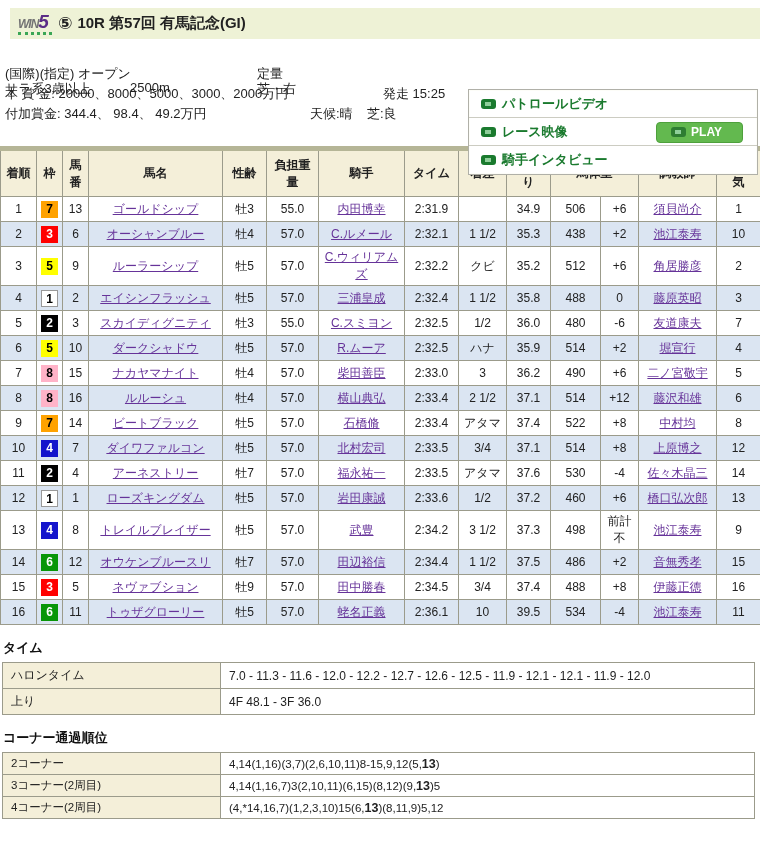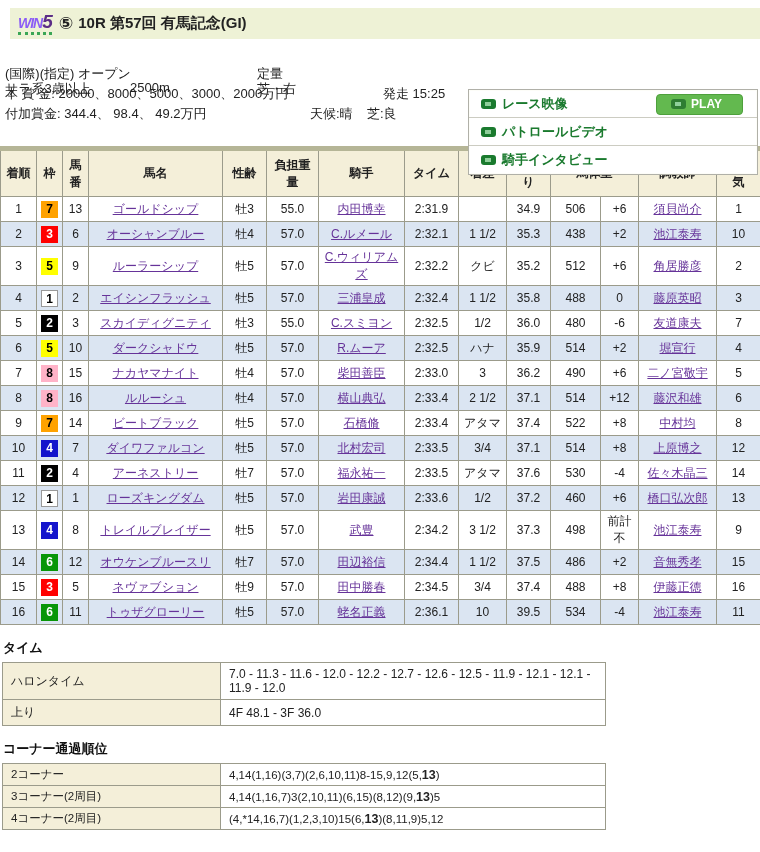--- a/index.html
+++ b/index.html
@@ -2,21 +2,21 @@
 <html><head>
 <meta charset="utf-8">
 <style>
   * { box-sizing: border-box; }
   html,body { margin:0; padding:0; background:#fff; }
   body { width:760px; font-family:"Liberation Sans","DejaVu Sans",sans-serif; color:#222; }
 
   
   .band { margin:8px 0 0 10px; background:#eef2d6; height:31px; display:flex; align-items:center; padding:0 8px; }
   .win5 { display:inline-block; margin-right:6px; line-height:1; }
-  .win5 .w { font-style:italic; font-weight:bold; font-size:14px; color:#8b5cf6; letter-spacing:-1px;text-align:right; }
+  .win5 .w { font-style:italic; font-weight:bold; font-size:12px; color:#737373; letter-spacing:-1px;text-align:right; }
   .win5 .f { font-style:italic; font-weight:bold; font-size:19px; color:#5b2d86; }
   .win5 .dots { height:3px; width:34px; border-bottom:3px dotted #3aa655; margin-top:1px; }
   .circle5 { font-size:17px; font-weight:bold; color:#222; margin-right:5px; }
   .race-title { font-size:15px; font-weight:bold; color:#222; }
 
   
   .info { position:relative; height:96px; margin-top:4px; font-size:13px; }
   .info .ln { position:absolute; left:0; width:465px; height:20px; }
   .info .ln span { position:absolute; white-space:nowrap; }
   .ln1 { top:2px;margin-top:35px; }  .ln2 { top:22px; }  .ln3 { top:42px; }  .ln4 { top:62px; }
@@ -43,21 +43,21 @@
   table.results thead th { background:#f4efd9; font-weight:bold; height:48px; line-height:1.35; }
   table.results tbody tr { height:25px; }
   table.results tbody tr:nth-child(even) td { background:#dbe5f2; }
   td.cl { text-align:left; padding-left:4px; }
   a.plink { color:#663399; text-decoration:underline; cursor:pointer; }
   .waku { display:inline-block; width:17px; height:17px; line-height:17px; font-weight:bold; font-size:12px; text-align:center; vertical-align:middle; }
   .waku.b1 { border:1px solid #999; }
 
   
   .sec-title { font-size:13px; font-weight:bold; margin:14px 0 5px 3px; color:#111; }
-  table.kv { width:604px; margin-left:2px; border-collapse:collapse; }
+  table.kv { width:753px; margin-left:2px; border-collapse:collapse; }
   table.kv td { border:1px solid #9b9b8b; font-size:12px; padding:4px 8px; }
   table.kv td.lbl { background:#f4efd9; width:218px; }
   table.kv.corner td { padding:3px 8px; font-size:11.5px; }
   .bold13 { font-weight:bold; font-size:12.5px; }
 </style>
 </head>
 <body>
 
 <div class="band">
   <span class="win5">
@@ -85,31 +85,31 @@
   <div class="ln ln4">
     <span class="at5">付加賞金: 344.4、 98.4、 49.2万円</span>
     <span class="at310">天候:晴</span>
     <span class="at367">芝:良</span>
   </div>
 
   <div class="panel">
     <div class="prow">
       <span class="pitem">
         <span class="cam"></span>
+        <span>パトロールビデオ</span>
+      </span>
+    </div>
+    <div class="prow">
+      <span class="pitem">
+        <span class="cam"></span>
         <span>レース映像</span>
       </span>
       <span class="playbtn">
         <span class="cam"></span>
         <span>PLAY</span>
-      </span>
-    </div>
-    <div class="prow">
-      <span class="pitem">
-        <span class="cam"></span>
-        <span>パトロールビデオ</span>
       </span>
     </div>
     <div class="prow">
       <span class="half">
         <span class="pitem">
           <span class="cam"></span>
           <span>騎手インタビュー</span>
         </span>
       </span>
     </div>

